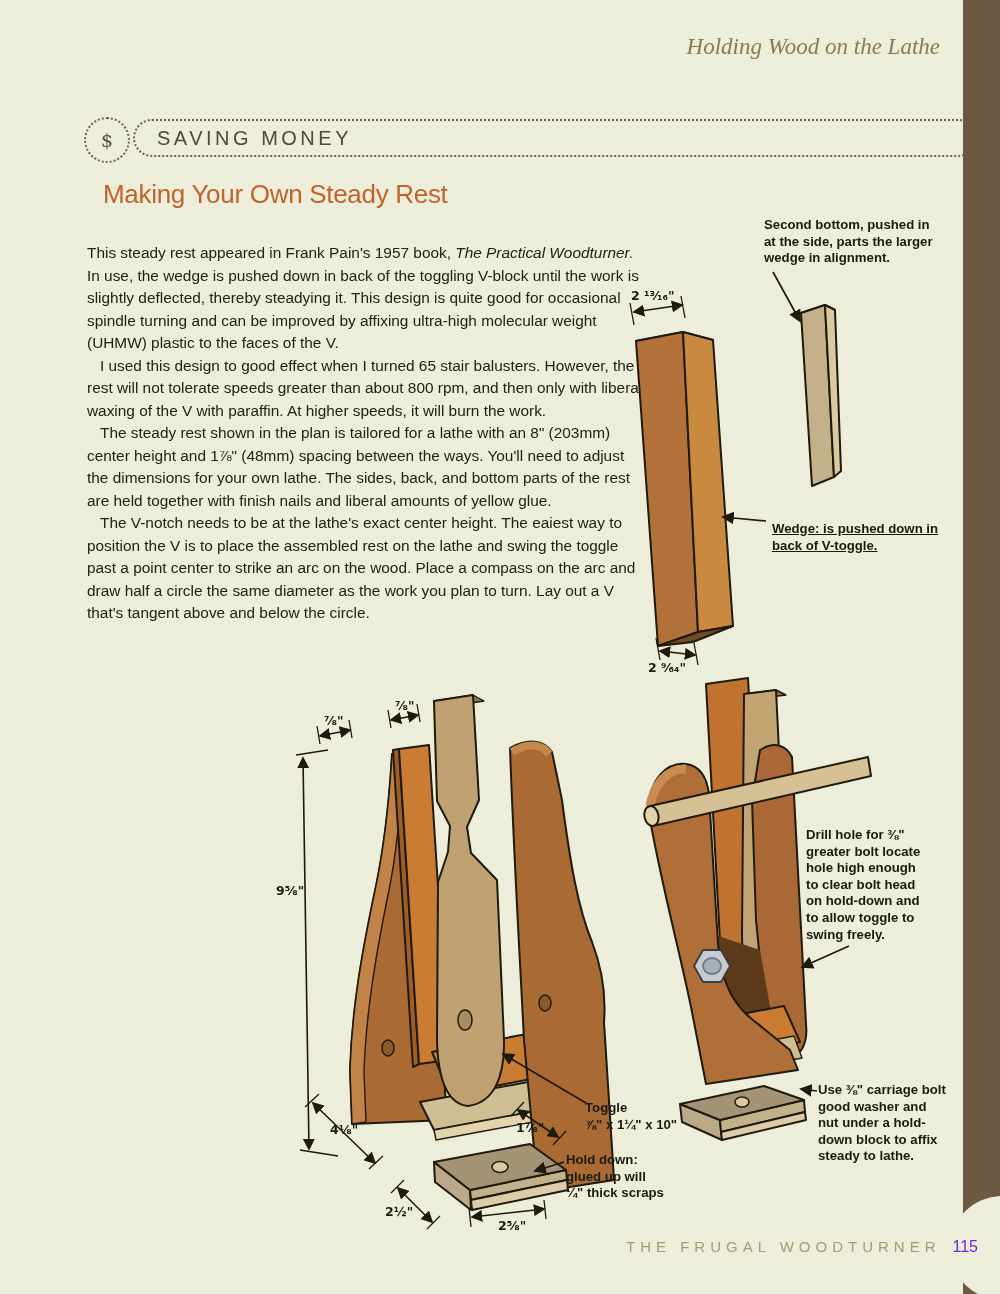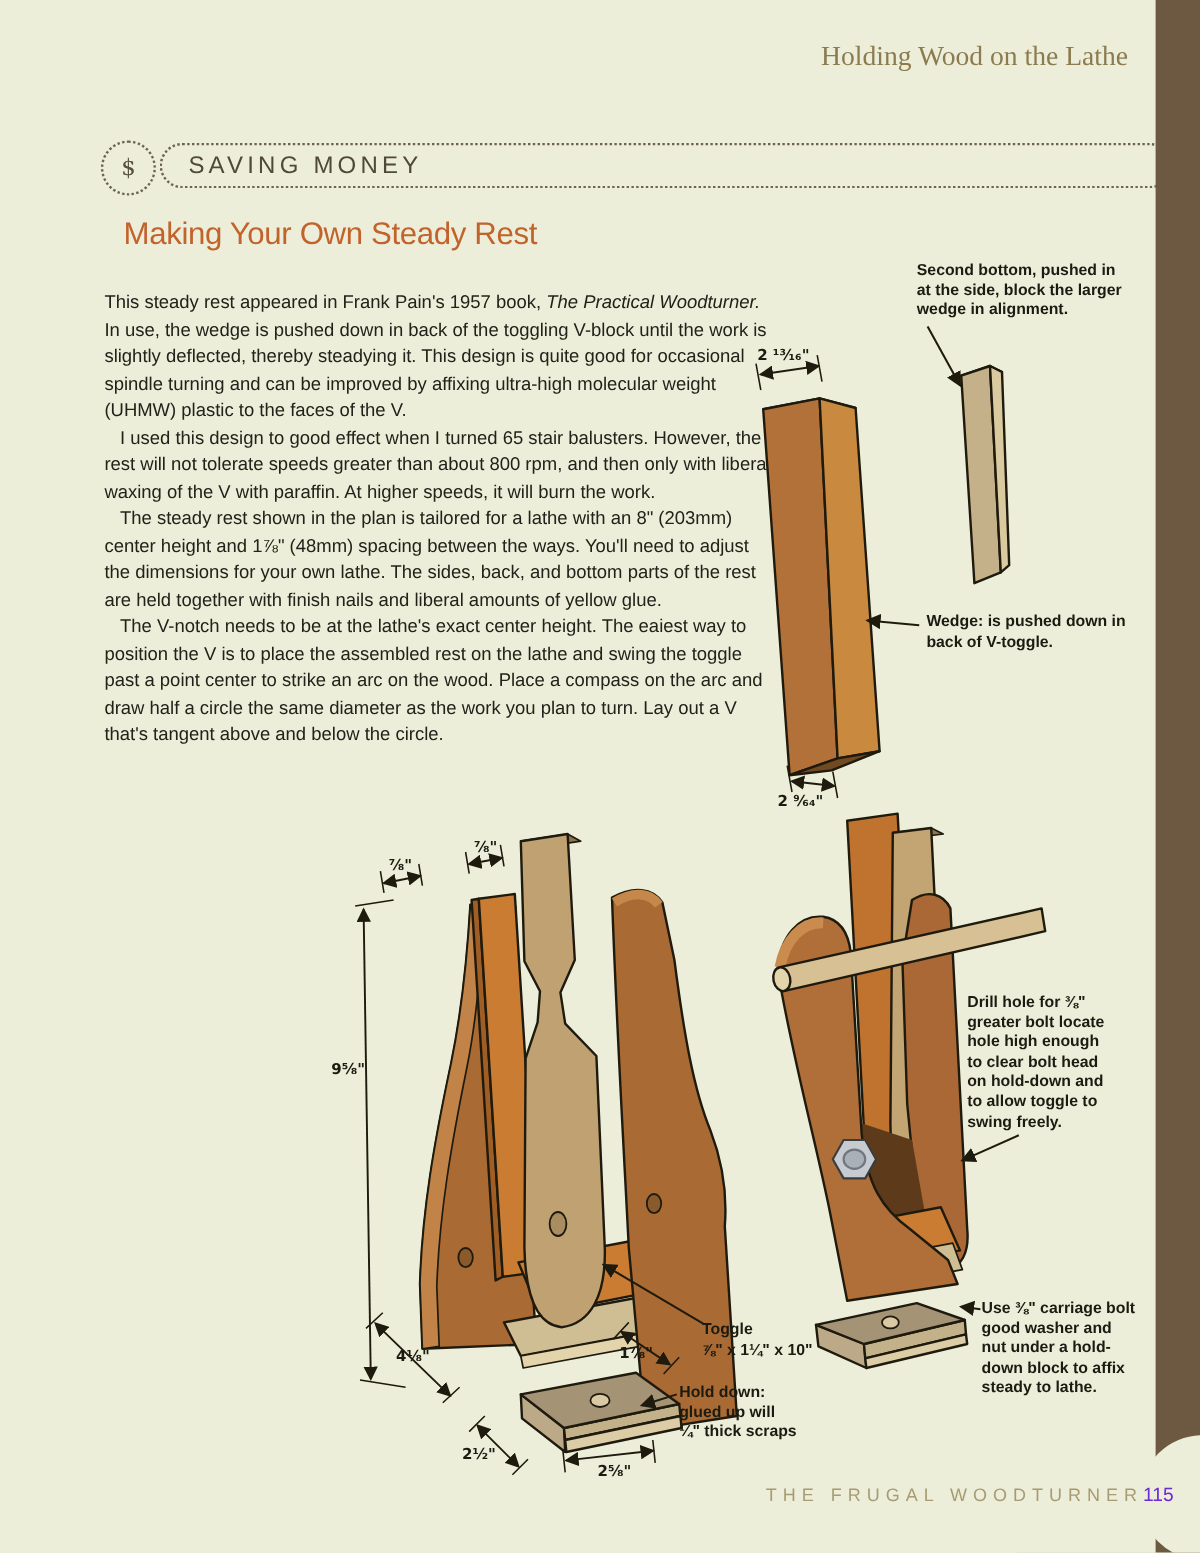--- a/index.html
+++ b/index.html
@@ -7,21 +7,21 @@
     position:relative; width:1000px; height:1294px; margin:0 auto;
     background:#eceeda; overflow:hidden;
     font-family:"Liberation Sans","DejaVu Sans",sans-serif;
   }
   
   .edge-strip{position:absolute; top:0; right:0; width:37px; height:1294px; background:#6d5941; z-index:5;}
   .edge-notch{position:absolute; left:950px; top:1196px; width:104px; height:104px; border-radius:50%; background:#eceeda; z-index:6;}
   
   .running-head{
     position:absolute; top:34px; right:60px; z-index:2;
-    font-family:"Liberation Serif","DejaVu Serif",serif; 
+    font-family:"Liberation Serif","DejaVu Serif",serif; font-style:italic;
     font-size:23px; color:#8b7b4e;
   }
   
   .badge-circle{
     position:absolute; left:84px; top:117px; width:42px; height:42px; border-radius:50%;
     border:2px dotted #6c6450; display:flex; align-items:center; justify-content:center; z-index:2;
   }
   .badge-circle span{font-family:"DejaVu Serif",serif; font-size:19px; color:#55503c;}
   .badge-pill{
     position:absolute; left:133px; top:119px; width:840px; height:34px; border-radius:19px;
@@ -46,21 +46,21 @@
   }
   .ann span{display:block;}
   .dim{
     position:absolute; z-index:4; color:#1c1b12;
     font-family:"DejaVu Sans","Liberation Sans",sans-serif;
     font-size:12.5px; font-weight:700; white-space:nowrap;
   }
   
   .footer{
     position:absolute; right:22px; top:1238px; z-index:7;
-    display:flex; align-items:baseline; 
+    display:flex; align-items:baseline; gap:12px;
   }
   .footer-title{font-size:15px; letter-spacing:5px; color:#a89b73;}
   .page-num{font-size:16px; color:#6d28d9; font-weight:400;}
   svg.illo{position:absolute; left:0; top:0; z-index:3; pointer-events:none;}
 </style>
 </head>
 <body>
 
 <div class="page">
 
@@ -205,24 +205,24 @@
       <path d="M518,1110 L558,1137" marker-start="url(#ah)" marker-end="url(#ah)"></path>
       <path d="M391,1193 L404,1180 M427,1229 L440,1216" stroke-width="1.3"></path>
       <path d="M398,1188 L432,1222" marker-start="url(#ah)" marker-end="url(#ah)"></path>
       <path d="M469,1208 L471,1227 M544,1200 L546,1219" stroke-width="1.3"></path>
       <path d="M472,1217 L544,1209" marker-start="url(#ah)" marker-end="url(#ah)"></path>
     </g>
   </svg>
 
   <div class="ann" style="left:764px; top:217px; width:200px;">
     <span>Second bottom, pushed in</span>
-    <span>at the side, block the larger</span>
+    <span>at the side, parts the larger</span>
     <span>wedge in alignment.</span>
   </div>
-  <div class="ann" style="left:772px; top:510px; width:180px;">
+  <div class="ann" style="left:772px; top:521px; width:180px;text-decoration:underline;">
     <span>Wedge: is pushed down in</span>
     <span>back of V-toggle.</span>
   </div>
   <div class="ann" style="left:806px; top:827px; width:150px;">
     <span>Drill hole for ⅜"</span>
     <span>greater bolt locate</span>
     <span>hole high enough</span>
     <span>to clear bolt head</span>
     <span>on hold-down and</span>
     <span>to allow toggle to</span>

